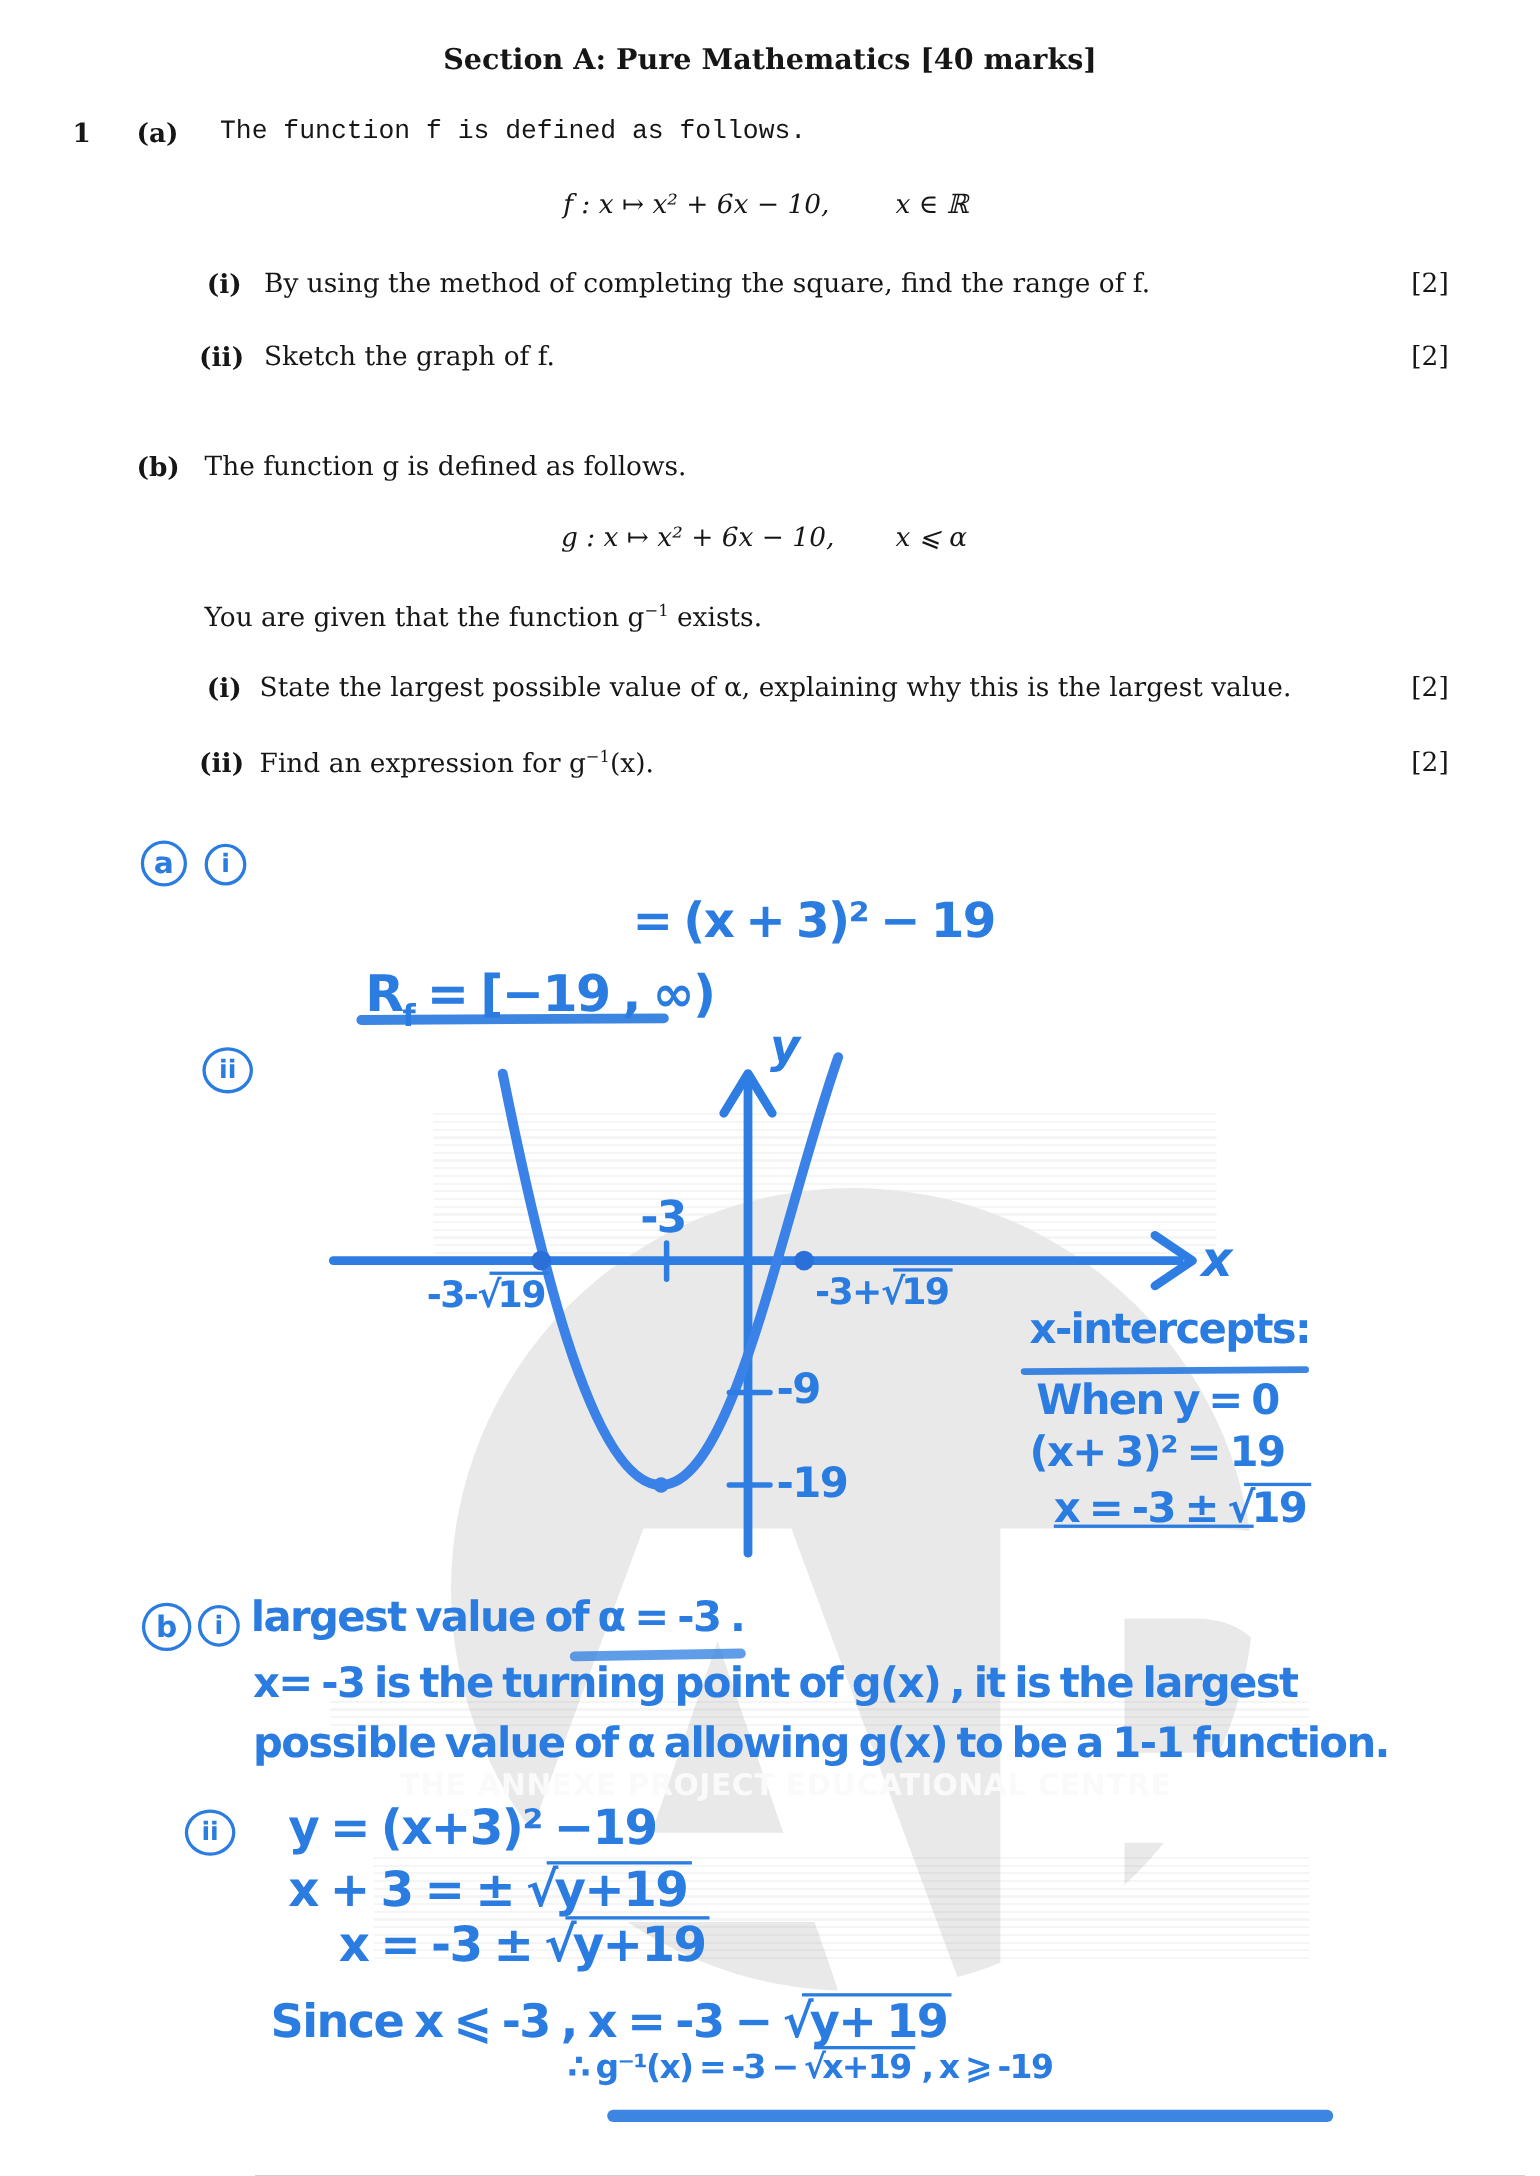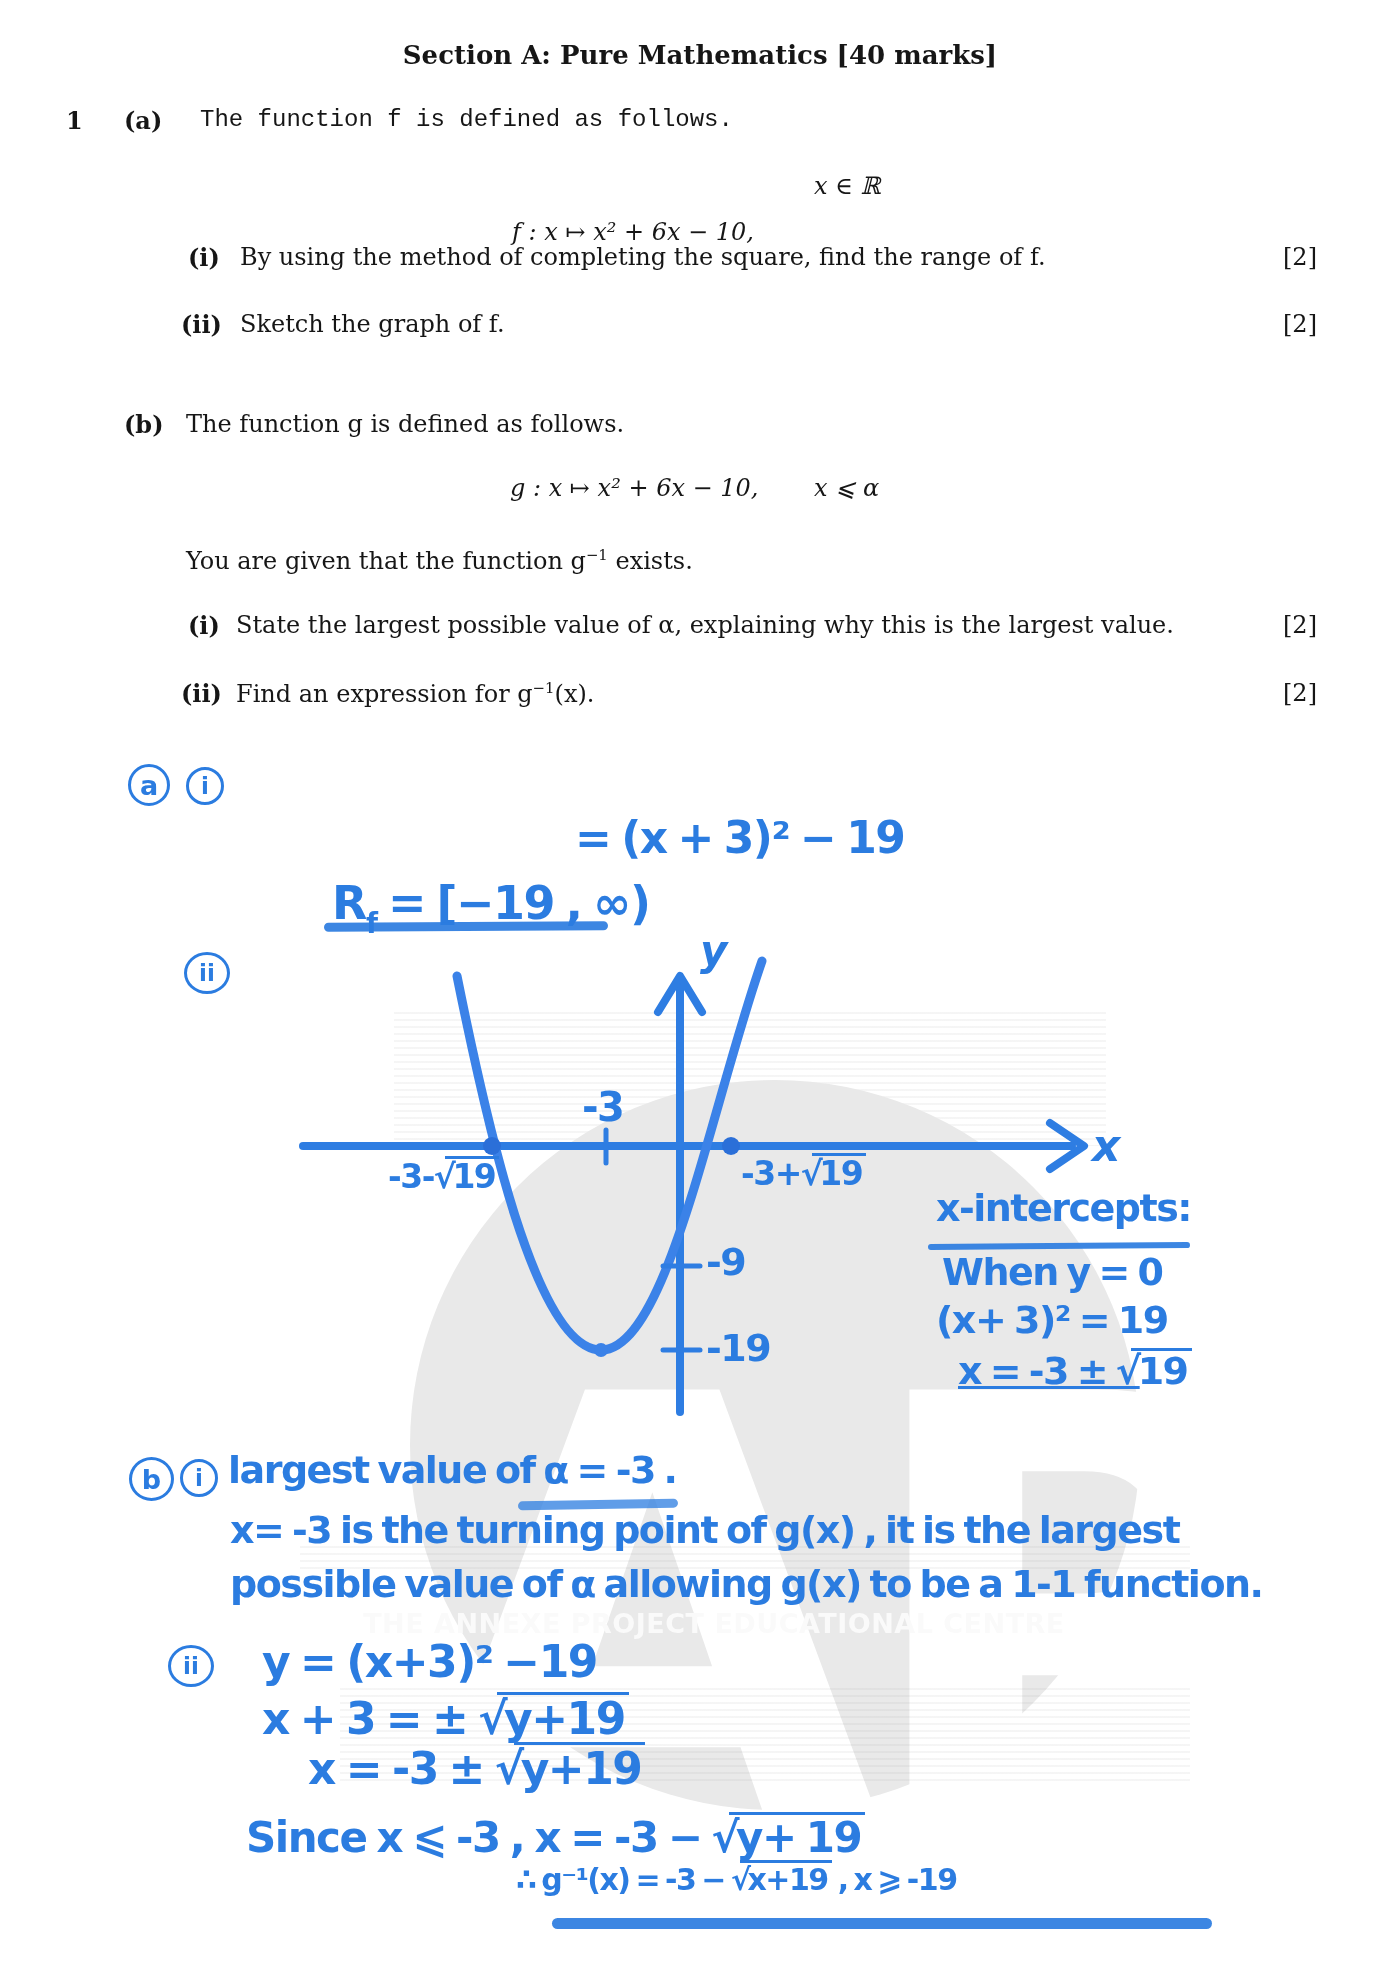--- a/index.html
+++ b/index.html
@@ -39,21 +39,21 @@
   <div class="abs wm-name" style="left:314px;top:1608px;width:800px;">THE ANNEXE PROJECT EDUCATIONAL CENTRE</div>
   <div class="abs band" style="left:300px;top:1546px;width:890px;height:26px;"></div>
   <div class="abs band" style="left:340px;top:1688px;width:850px;height:96px;"></div>
 
   <div class="abs printed bold" style="left:0;right:0;top:40px;text-align:center;font-size:26px;">Section A: Pure Mathematics [40 marks]</div>
 
   <div class="abs printed bold" style="left:66px;top:106px;">1</div>
   <div class="abs printed bold" style="left:124px;top:106px;">(a)</div>
   <div class="abs printed" style="left:200px;top:106px;font-family:Liberation Mono, monospace;">The function f is defined as follows.</div>
 
-  <div class="abs printed it" style="left:512px;top:172px;margin-top:46px;">f : x ↦ x² + 6x − 10,</div>
+  <div class="abs printed it" style="left:512px;top:172px;">f : x ↦ x² + 6x − 10,</div>
   <div class="abs printed it" style="left:814px;top:172px;">x ∈ ℝ</div>
 
   <div class="abs printed bold" style="left:188px;top:243px;">(i)</div>
   <div class="abs printed" style="left:240px;top:243px;">By using the method of completing the square, find the range of f.</div>
   <div class="abs printed" style="left:1283px;top:243px;">[2]</div>
 
   <div class="abs printed bold" style="left:181px;top:310px;">(ii)</div>
   <div class="abs printed" style="left:240px;top:310px;">Sketch the graph of f.</div>
   <div class="abs printed" style="left:1283px;top:310px;">[2]</div>
 

